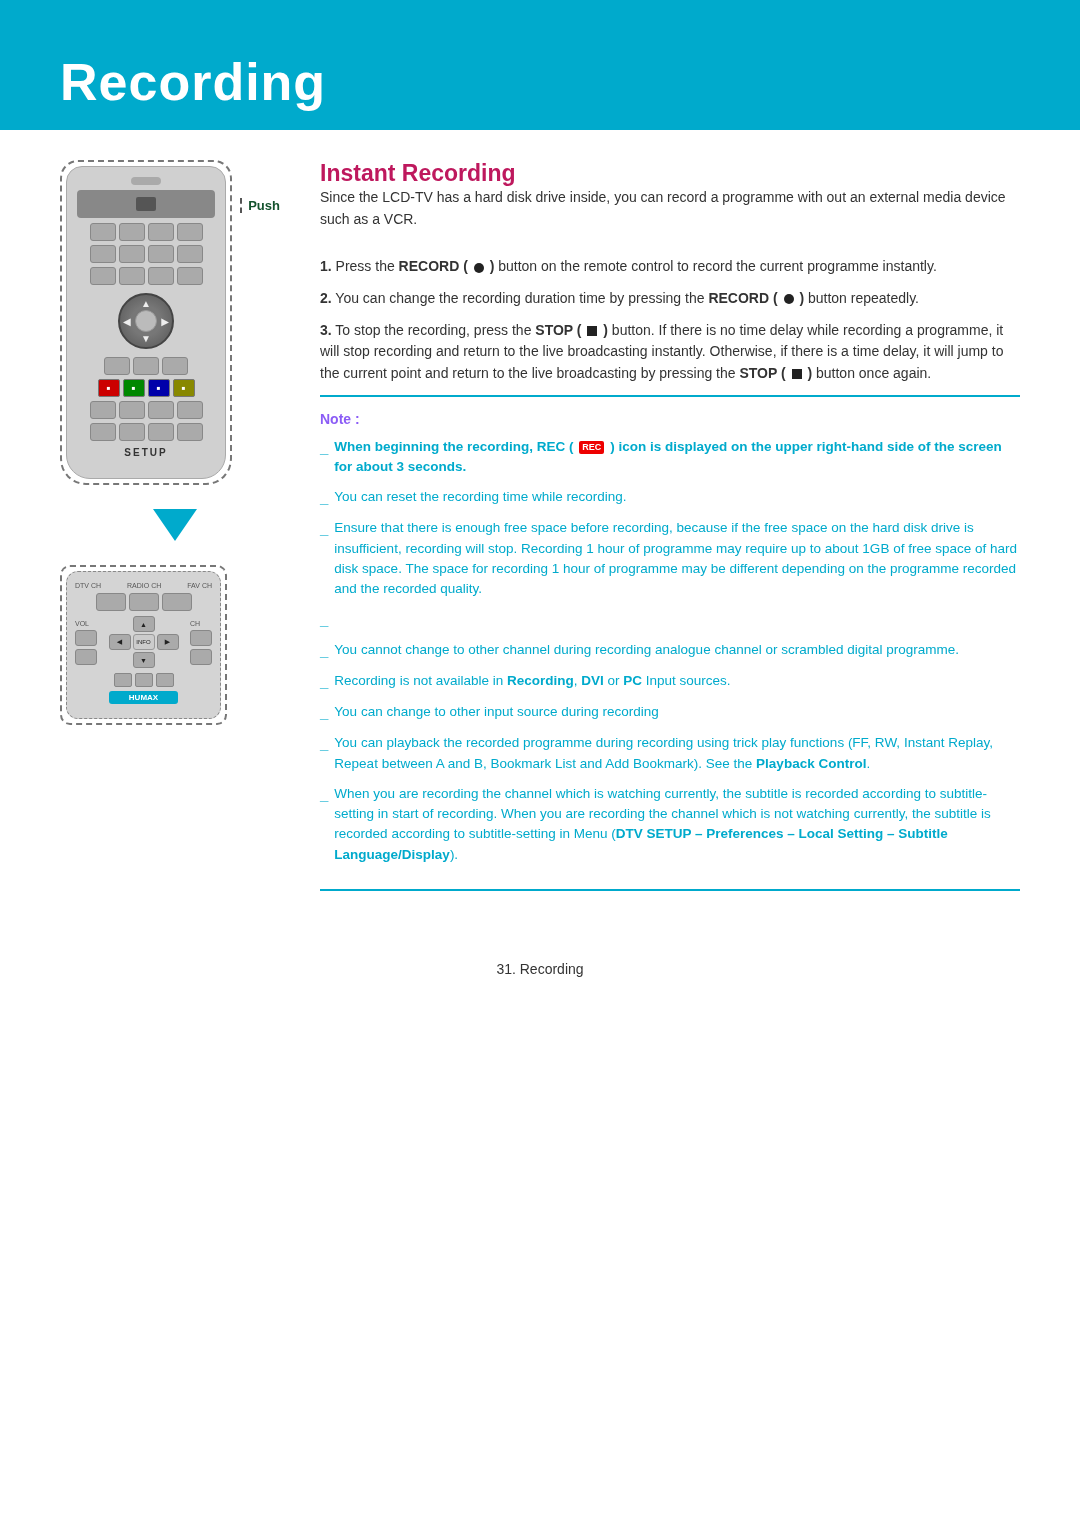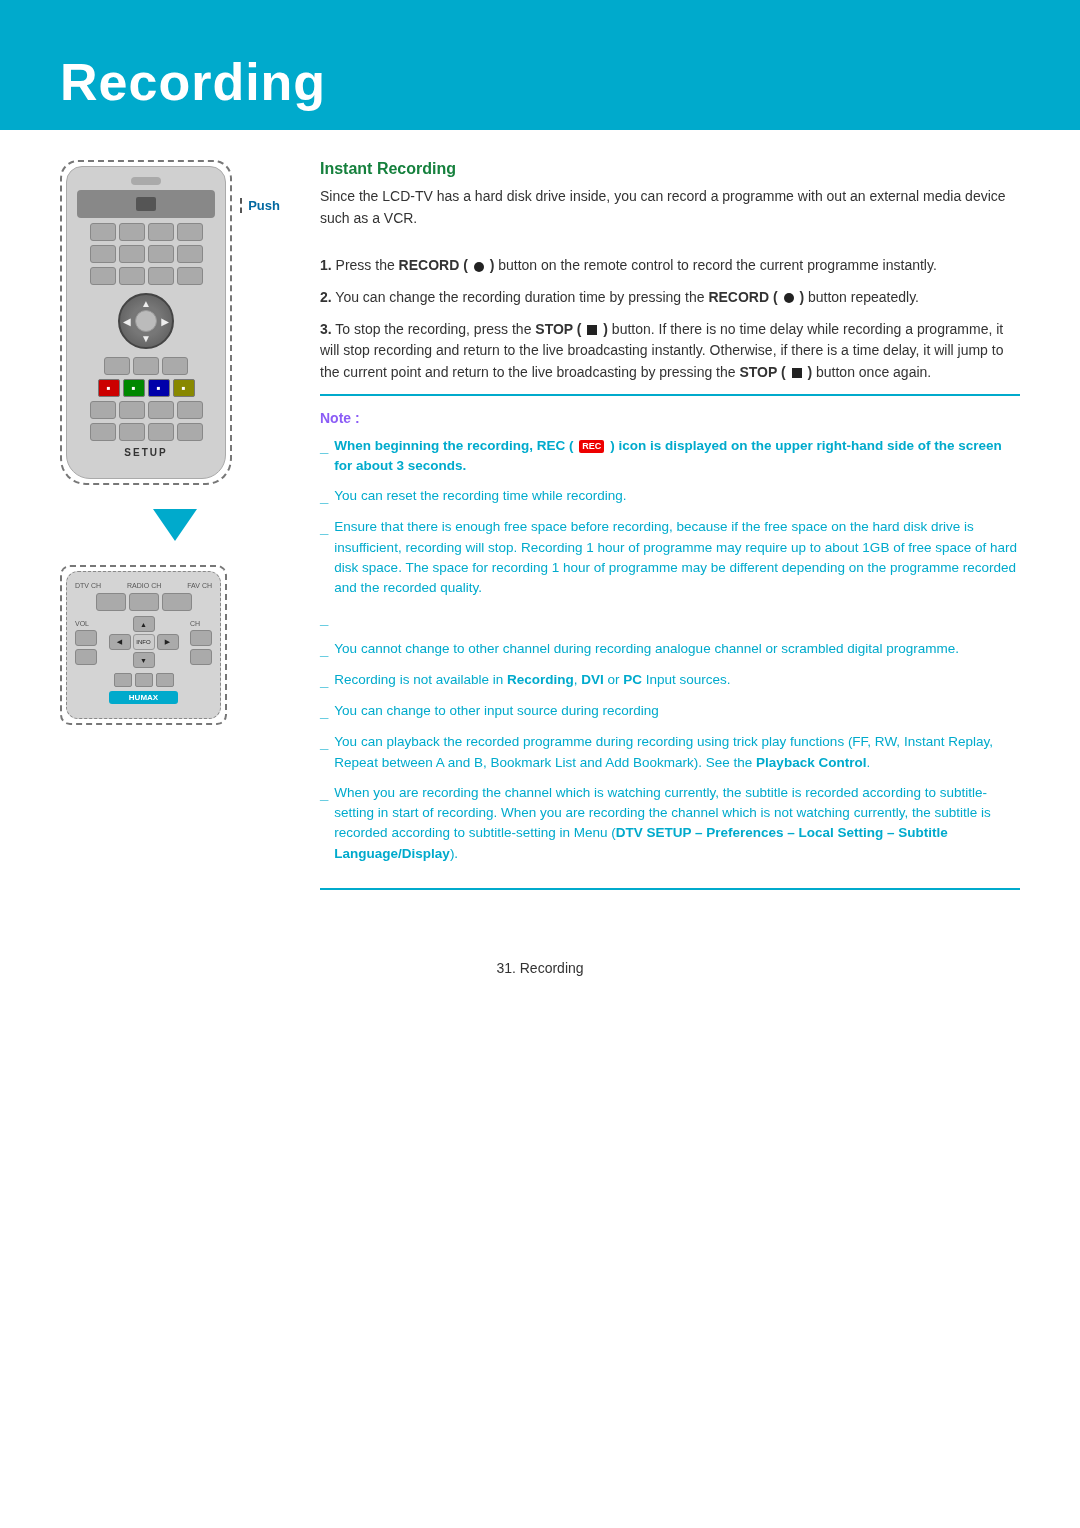--- a/index.html
+++ b/index.html
@@ -43,21 +43,21 @@
     }
     
     .remote-wrapper {
       position: relative;
       display: inline-block;
     }
     .push-label {
       position: absolute;
       right: -48px;
       top: 38px;
-      color: #0369a1;
+      color: #14532d;
       font-size: 13px;
       font-weight: bold;
       border-left: 2px dashed #555;
       padding-left: 6px;
     }
     .remote-body {
       background: #d0d0d0;
       border-radius: 16px 16px 24px 24px;
       width: 160px;
       padding: 10px 10px 16px 10px;
@@ -140,24 +140,24 @@
     .arrow-down-blue {
       width: 0; height: 0;
       border-left: 22px solid transparent;
       border-right: 22px solid transparent;
       border-top: 32px solid #00aacc;
       margin: 6px auto;
     }
 
     
     .section-title {
-      font-size: 16px;
+      font-size: 23px;
       font-weight: 900;
-      color: #15803d;
-      margin-bottom: 8px;
+      color: #be185d;
+      margin-bottom: 0;
       border-bottom: none;
     }
     .section-text {
       font-size: 14px;
       color: #333;
       line-height: 1.55;
       margin-bottom: 26px;
     }
     .steps {
       margin-bottom: 3px;

